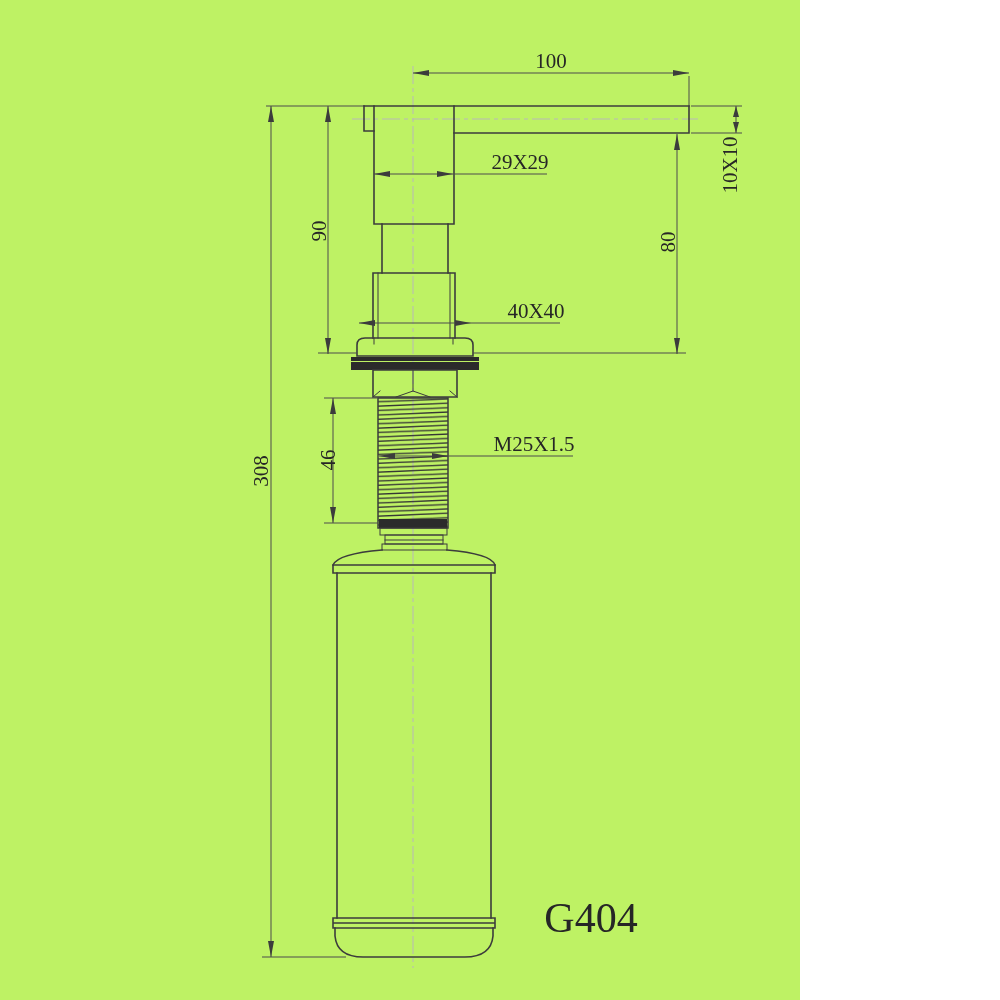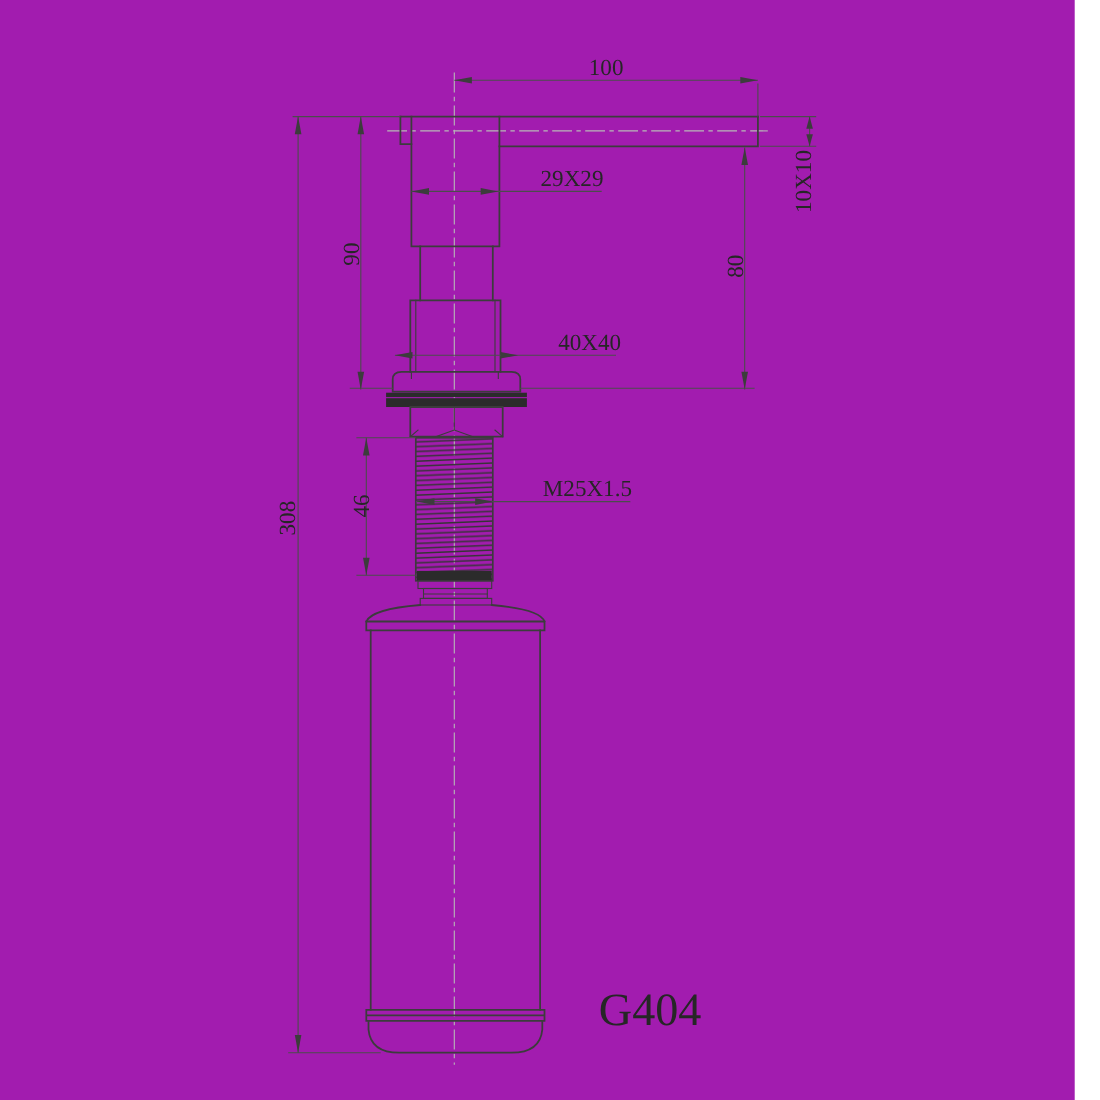--- a/index.html
+++ b/index.html
@@ -1,16 +1,16 @@
 <!DOCTYPE html>
 <html><head>
 <meta charset="utf-8">
 <style>
   html,body{margin:0;padding:0;background:#ffffff;}
-  .stage{position:relative;width:977px;height:1000px;background:#a21caf;overflow:hidden;}
+  .stage{position:relative;width:800px;height:1000px;background:#bef264;overflow:hidden;}
   svg{display:block;}
   .ol{fill:none;stroke:#3c3c3c;stroke-width:1.6;stroke-linecap:square;}
   .ol-thin{fill:none;stroke:#3c3c3c;stroke-width:1;stroke-linecap:square;}
   .dim{fill:none;stroke:#4c4c4c;stroke-width:1;}
   .arr{fill:#3c3c3c;stroke:none;}
   .cl{fill:none;stroke:#b8b8b8;stroke-width:1;stroke-dasharray:18 4 4 4;}
   .dark{fill:#2b2b2b;stroke:none;}
   text{fill:#262626;font-family:"Liberation Serif","DejaVu Serif",serif;font-size:21px;}
   text.big{font-size:42px;}
 </style>

